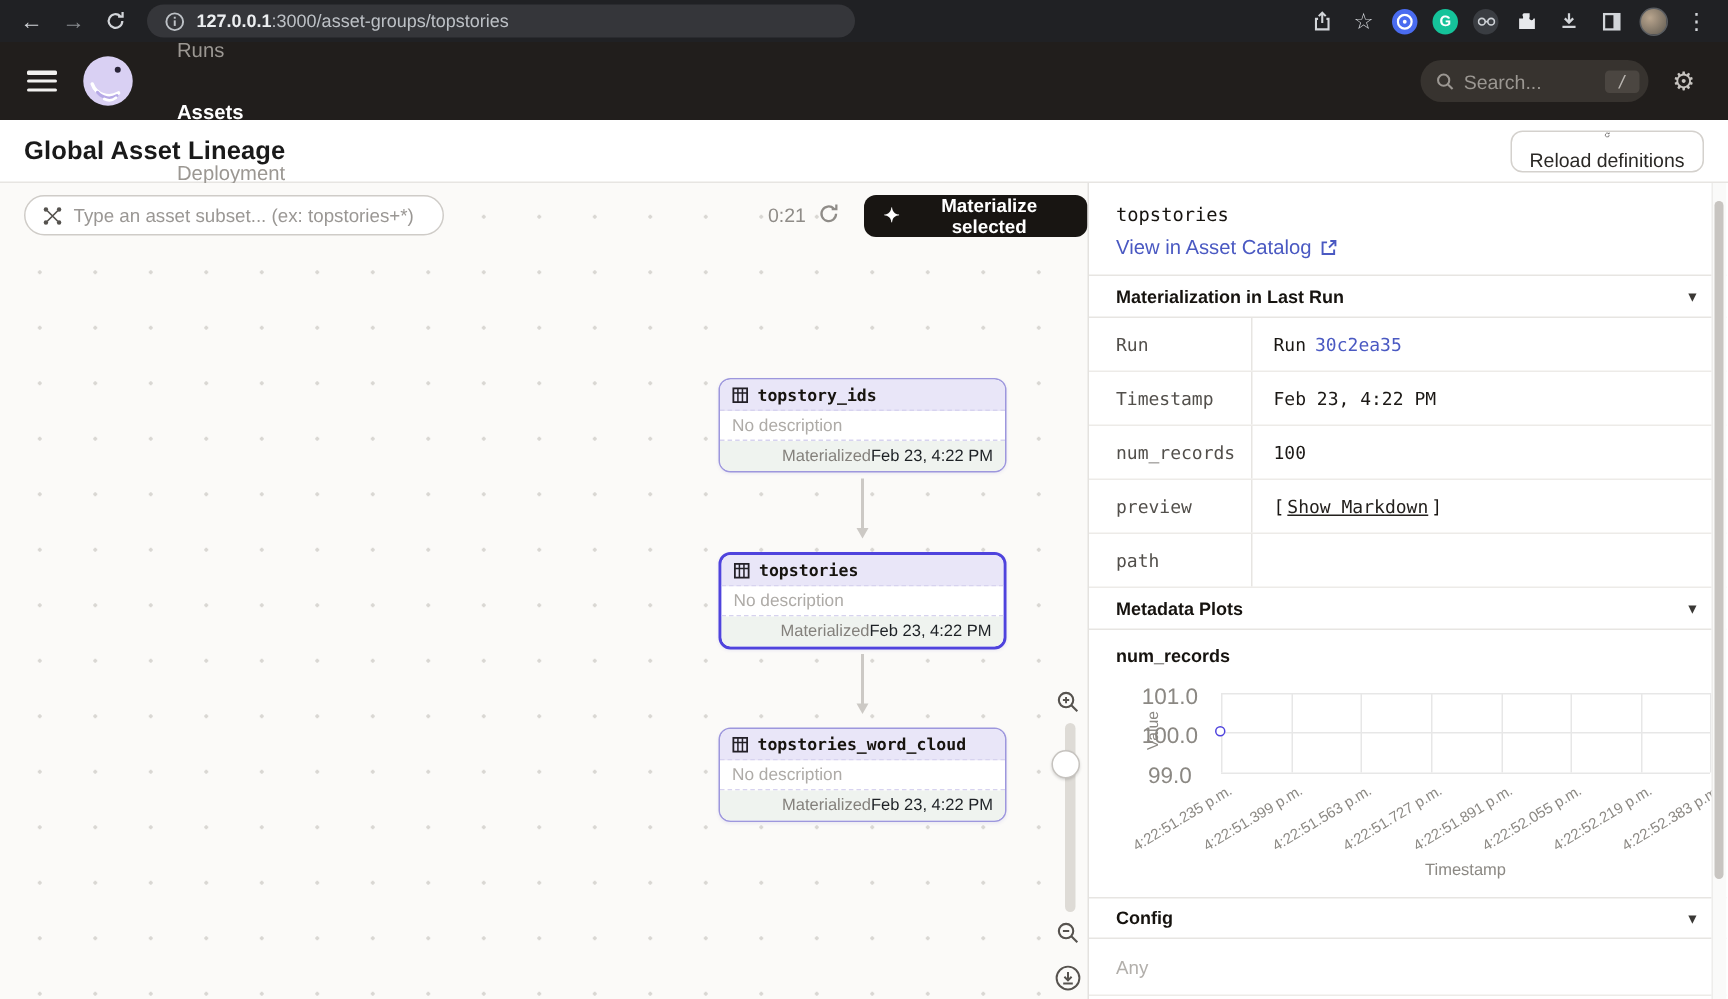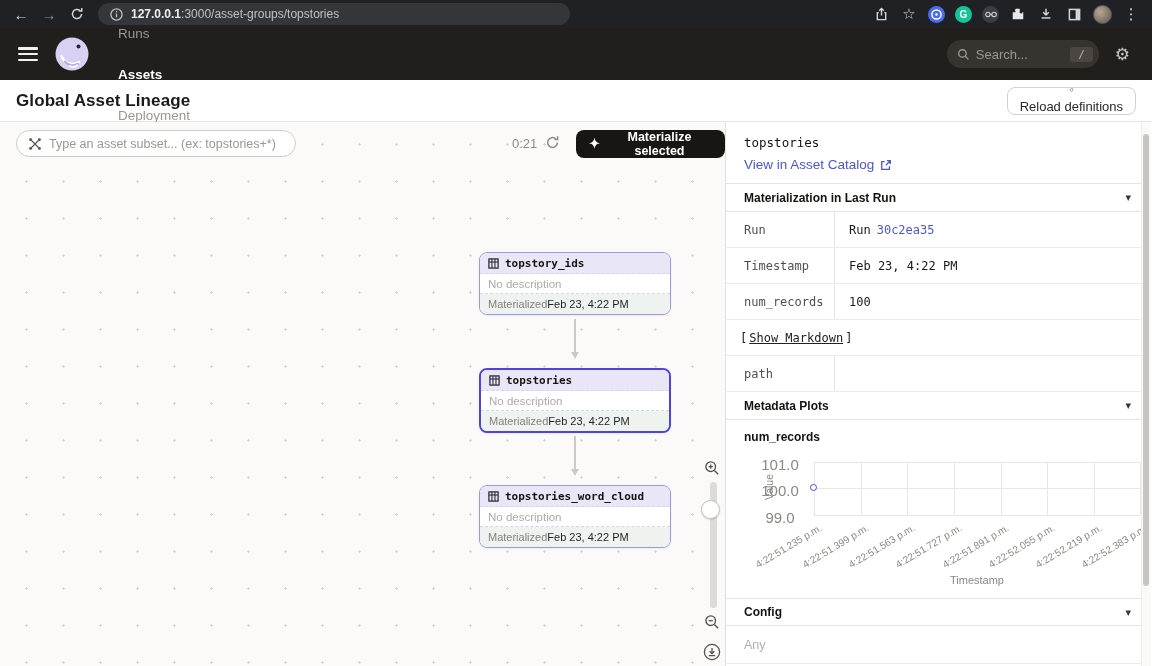--- a/index.html
+++ b/index.html
@@ -67,21 +67,21 @@
 
   
   .asset-node { position:absolute; left:479px; width:192px; border-radius:8px; overflow:hidden; background:#fff;
       border:1.5px solid #9d97dd; box-shadow:0 1px 2px rgba(80,70,190,.08); cursor:pointer; }
   .asset-node.selected { border:2px solid #4f43dd; }
   .node-header { height:21px; background:#e9e6f8; display:flex; align-items:center; gap:6px; padding:0 8px;
       border-bottom:1px dashed #d7d3ef; color:#232027; }
   .node-name { font-family:"DejaVu Sans Mono",monospace; font-size:11px; font-weight:bold; color:#17140f; }
   .node-desc { height:20px; display:flex; align-items:center; padding:0 8px; font-size:11.5px; color:#aeaba7;
       background:#fff; border-bottom:1px dashed #d7d3ef; }
-  .node-footer { height:20px; background:#eff3ef; display:flex; align-items:center; justify-content:flex-start;
+  .node-footer { height:20px; background:#eff3ef; display:flex; align-items:center; justify-content:flex-end;
       padding:0 8px; font-size:11px; }
   .status-label { color:#84817c; }
   .status-time { color:#1d2125; }
   .node1 { top:130px; } .node2 { top:246px; } .node3 { top:363px; }
 
   .edge { position:absolute; left:574px; width:2px; background:#ccc9c5; }
   .edge::after { content:""; position:absolute; bottom:-6px; left:-3px; border:4px solid transparent; border-top:7px solid #ccc9c5; }
   .edge1 { top:197px; height:38px; } .edge2 { top:314px; height:38px; }
 
   
@@ -363,20 +363,21 @@
     </div>
     <div class="meta-row">
       <div class="meta-label">Timestamp</div>
       <div class="meta-value">Feb 23, 4:22 PM</div>
     </div>
     <div class="meta-row">
       <div class="meta-label">num_records</div>
       <div class="meta-value">100</div>
     </div>
     <div class="meta-row">
+      <div class="meta-label">preview</div>
       <div class="meta-value">
         <span style="margin-right:-4px;">[</span>
         <span class="ulink">Show Markdown</span>
         <span style="margin-left:-4px;">]</span>
       </div>
     </div>
     <div class="meta-row">
       <div class="meta-label">path</div>
     </div>
 

